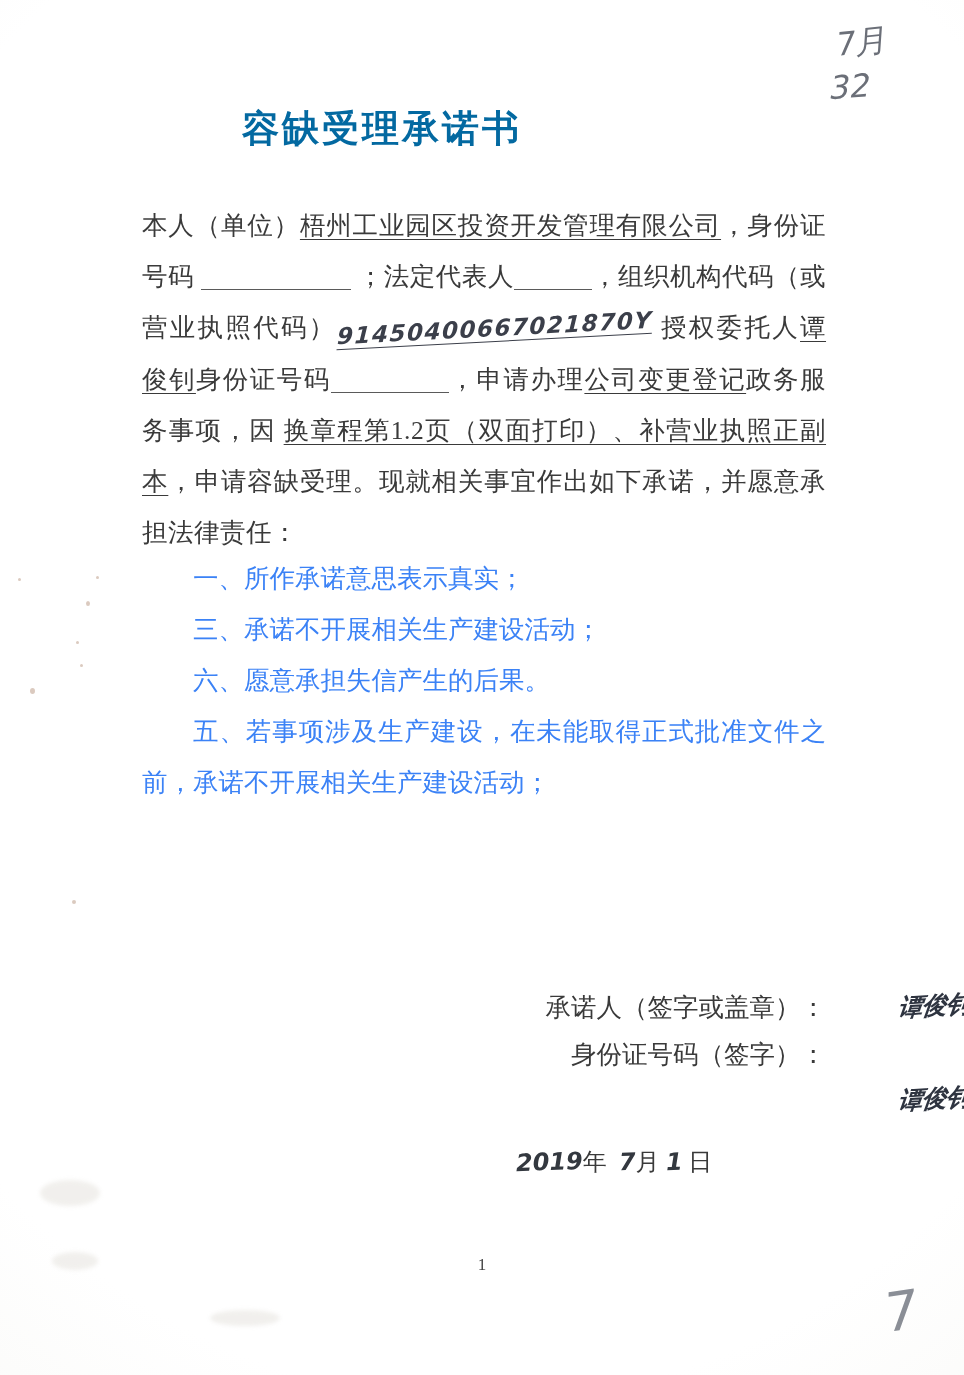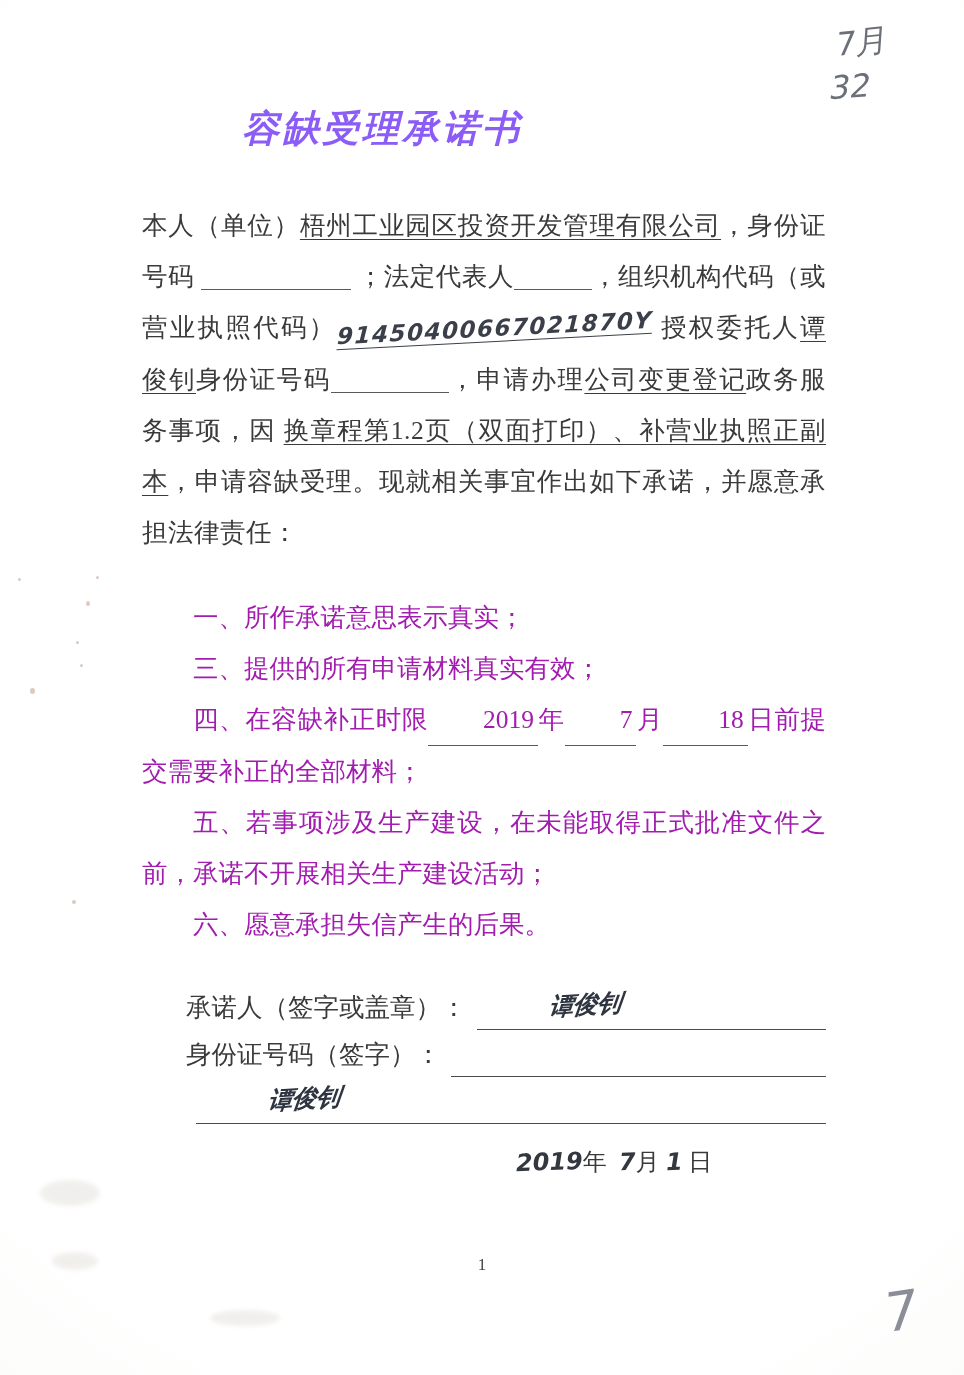--- a/index.html
+++ b/index.html
@@ -48,22 +48,21 @@
   .doc-title {
     position: absolute;
     top: 104px;
     left: 0;
     width: 764px;
     text-align: center;
     font-family: "Liberation Sans", "DejaVu Sans", sans-serif;
     font-weight: bold;
     font-size: 37px;
     letter-spacing: 3px;
-    color: #8b5cf6;
-    font-style: italic;
+    color: #0369a1;
   }
 
   
   .body-block {
     position: absolute;
     top: 200px;
     left: 142px;
     width: 684px;
     font-size: 25.5px;
     line-height: 51px;
@@ -112,26 +111,26 @@
     font-size: 23px;
     letter-spacing: 1.5px;
     font-style: italic;
     font-weight: 600;
     transform: rotate(-3deg) skewX(-6deg);
   }
 
   
   .clause-list {
     position: absolute;
-    top: 592px;
+    top: 553px;
     left: 142px;
     width: 684px;
     font-size: 25.5px;
     line-height: 51px;
-    color: #a21caf;
+    color: #3b82f6;
   }
   .clause {
     margin: 0;
     text-indent: 2em;
     text-align: justify;
     text-justify: inter-character;
   }
   .date-fill {
     display: inline-block;
     border-bottom: 1px solid #5a5a5a;
@@ -150,20 +149,21 @@
     width: 640px;
     font-size: 25.5px;
     line-height: 45px;
     color: #3a3a3a;
   }
   .sign-row {
     display: flex;
     align-items: flex-end;
     height: 45px;
     margin-bottom: 2px;
+    flex-direction: column;
   }
   .sign-label {
     white-space: nowrap;
     flex: 0 0 auto;
   }
   .sign-line {
     position: relative;
     flex: 1 1 auto;
     border-bottom: 1.2px solid #4a4a4a;
     height: 40px;
@@ -265,24 +265,23 @@
   </div>
 
   <div class="doc-title">容缺受理承诺书</div>
 
   <div class="body-block">
     <p class="para"><span>本人（单位）</span><span class="ul">梧州工业园区投资开发管理有限公司</span><span>，身份</span><span>证号码</span>&nbsp;<span class="blank-lg"></span>&nbsp;<span>；法定代表人</span><span class="blank-sm"></span><span>，组织机构代码</span><span>（或营业执照代码）</span><span class="ul hand hand-code">91450400667021870Y</span>&nbsp;<span>授权委托人</span><span class="ul">谭俊钊</span><span>身份证号码</span><span class="blank-md"></span><span>，申请办理</span><span class="ul">公司变更登记</span><span>政务服务</span><span>事项，因</span>&nbsp;<span class="ul">换章程第1.2页（双面打印）、补营业执照正副本</span><span>，申请容缺受理。现就相关事宜作出如下承诺，并愿意承担法律责任：</span></p>
   </div>
 
   <div class="clause-list">
     <p class="clause">一、所作承诺意思表示真实；</p>
-    <p class="clause">三、提供的所有申请材料真实有效；</p>
-    <p class="clause"><span>四、在容缺补正时限</span><span class="date-fill date-y">2019</span><span>年</span><span class="date-fill date-m">7</span><span>月</span><span class="date-fill date-d">18</span><span>日</span><span>前提交需要补正的全部材料；</span></p>
+    <p class="clause">三、承诺不开展相关生产建设活动；</p>
+    <p class="clause">六、愿意承担失信产生的后果。</p>
     <p class="clause">五、若事项涉及生产建设，在未能取得正式批准文件之前，承诺不开展相关生产建设活动；</p>
-    <p class="clause">六、愿意承担失信产生的后果。</p>
   </div>
 
   <div class="sign-block">
     <div class="sign-row">
       <span class="sign-label">承诺人（签字或盖章）：</span>
       <span class="sign-line">
         <span class="sig-ink">谭俊钊</span>
       </span>
     </div>
     <div class="sign-row">

